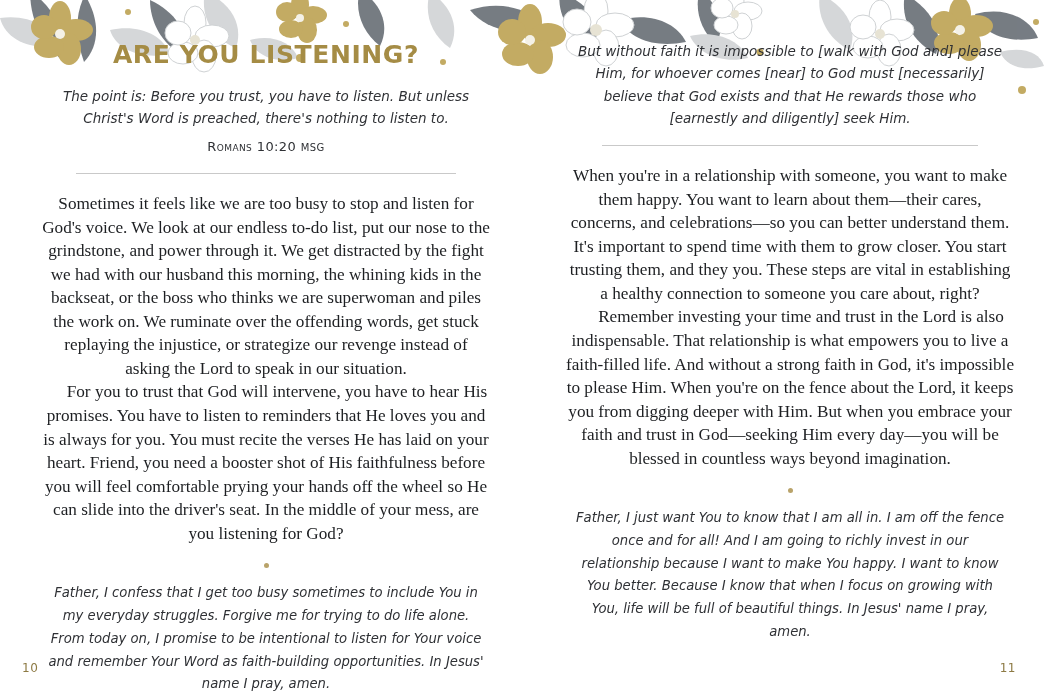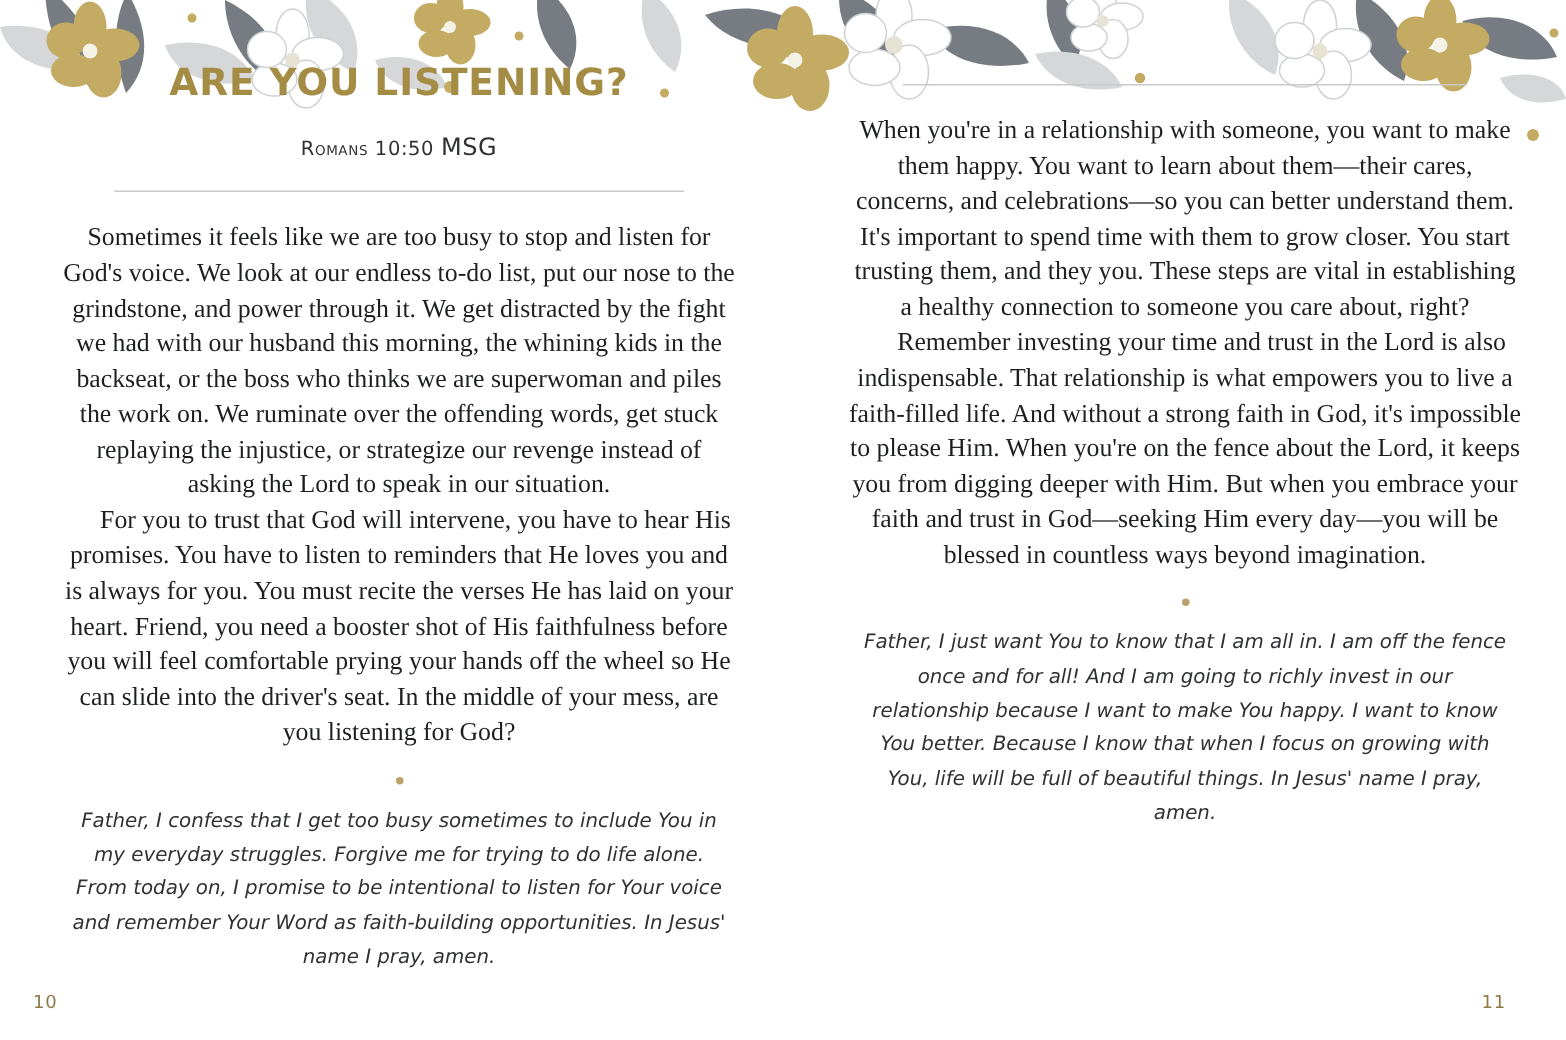--- a/index.html
+++ b/index.html
@@ -83,21 +83,21 @@
     font-style: normal;
     font-variant: small-caps;
     font-size: 13px;
     letter-spacing: 0.4px;
     color: #2f3135;
     display: block;
     margin-top: 6px;
     text-align: center;
   }
   .verse-ref .ref-version {
-    font-size: 16px;
+    font-size: 10px;
     letter-spacing: 0.4px;
   }
 
   .rule {
     height: 1px;
     background: #c9c9c9;
     margin: 16px auto 0 auto;
     width: 84%;
   }
 
@@ -141,21 +141,21 @@
 
   .folio {
     position: absolute;
     bottom: 18px;
     font-family: "DejaVu Sans", sans-serif;
     font-size: 12px;
     color: #8d7a44;
     letter-spacing: 0.5px;
   }
   .folio-left { left: 22px; }
-  .folio-right { right: 40px; margin-left: 40px; }
+  .folio-right { right: 28px; margin-left: 40px; }
 </style>
 </head>
 <body>
 
 <div class="floral-band">
   <svg width="1044" height="110" viewBox="0 0 1044 110" xmlns="http://www.w3.org/2000/svg" aria-hidden="true">
     <g fill="#6f757c" opacity="0.95">
       <path d="M30 -10 C 55 10, 70 35, 62 60 C 45 45, 30 25, 30 -10 Z"></path>
       <path d="M85 -5 C 100 20, 100 45, 84 62 C 76 40, 74 15, 85 -5 Z"></path>
       <path d="M150 0 C 175 12, 190 32, 182 55 C 162 44, 150 22, 150 0 Z"></path>
@@ -258,22 +258,23 @@
   </svg>
 </div>
 
 <div class="spread">
 
   <div class="page page-left">
     <div class="page-inner">
       <h1 class="devotion-title">ARE YOU LISTENING?</h1>
 
       <div class="verse">
+        <span>The point is: Before you trust, you have to listen. But unless Christ's Word is preached, there's nothing to listen to.</span>
         <span class="verse-ref">
-          <span>Romans 10:50</span>
+          <span>Romans 10:20</span>
           <span class="ref-version">MSG</span>
         </span>
       </div>
 
       <div class="rule"></div>
 
       <div class="body-text">
         <p>Sometimes it feels like we are too busy to stop and listen for God's voice. We look at our endless to-do list, put our nose to the grindstone, and power through it. We get distracted by the fight we had with our husband this morning, the whining kids in the backseat, or the boss who thinks we are superwoman and piles the work on. We ruminate over the offending words, get stuck replaying the injustice, or strategize our revenge instead of asking the Lord to speak in our situation.</p>
         <p>For you to trust that God will intervene, you have to hear His promises. You have to listen to reminders that He loves you and is always for you. You must recite the verses He has laid on your heart. Friend, you need a booster shot of His faithfulness before you will feel comfortable prying your hands off the wheel so He can slide into the driver's seat. In the middle of your mess, are you listening for God?</p>
       </div>
@@ -285,20 +286,21 @@
       <div class="prayer">Father, I confess that I get too busy sometimes to include You in my everyday struggles. Forgive me for trying to do life alone. From today on, I promise to be intentional to listen for Your voice and remember Your Word as faith-building opportunities. In Jesus' name I pray, amen.</div>
     </div>
 
     <div class="folio folio-left">10</div>
   </div>
 
   <div class="page page-right">
     <div class="page-inner">
 
       <div class="verse">
+        <span>But without faith it is impossible to [walk with God and] please Him, for whoever comes [near] to God must [necessarily] believe that God exists and that He rewards those who [earnestly and diligently] seek Him.</span>
       </div>
 
       <div class="rule"></div>
 
       <div class="body-text">
         <p>When you're in a relationship with someone, you want to make them happy. You want to learn about them—their cares, concerns, and celebrations—so you can better understand them. It's important to spend time with them to grow closer. You start trusting them, and they you. These steps are vital in establishing a healthy connection to someone you care about, right?</p>
         <p>Remember investing your time and trust in the Lord is also indispensable. That relationship is what empowers you to live a faith-filled life. And without a strong faith in God, it's impossible to please Him. When you're on the fence about the Lord, it keeps you from digging deeper with Him. But when you embrace your faith and trust in God—seeking Him every day—you will be blessed in countless ways beyond imagination.</p>
       </div>
 
       <div class="dot-divider">

